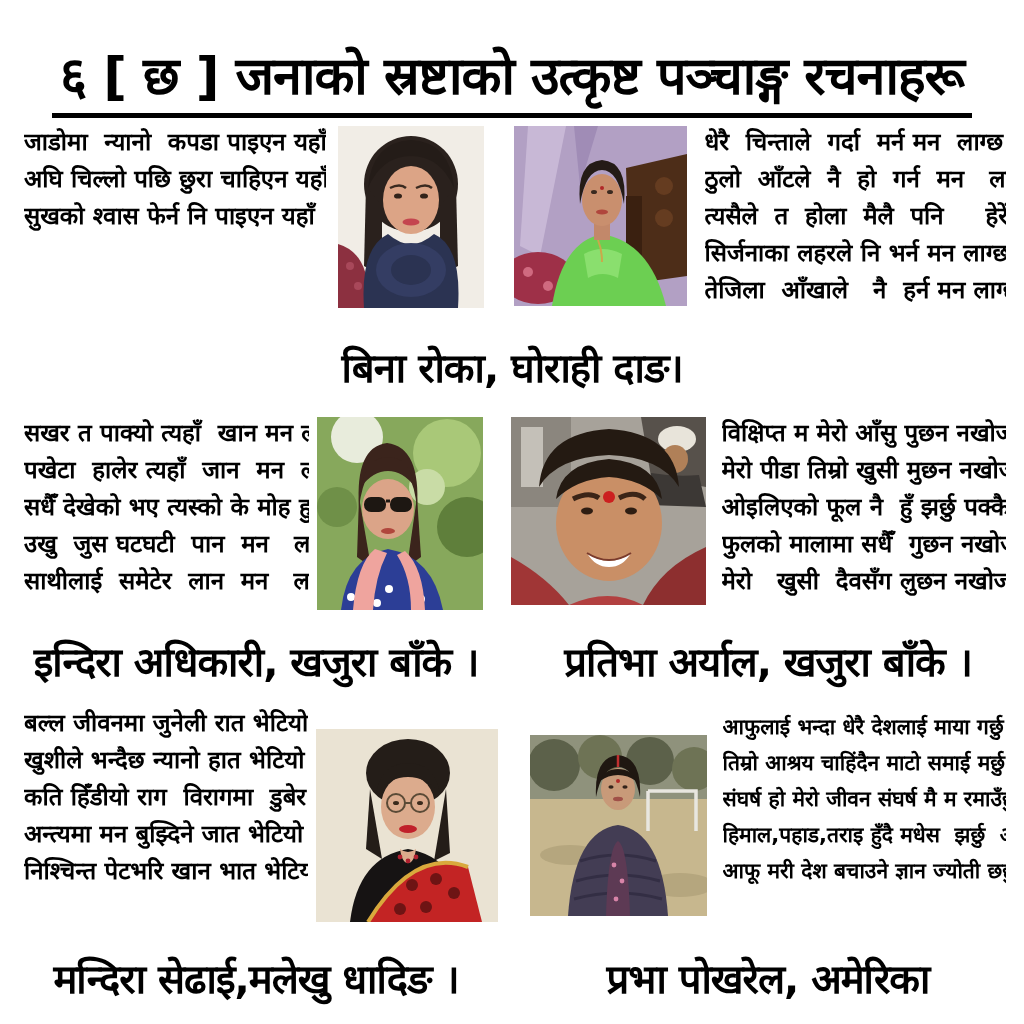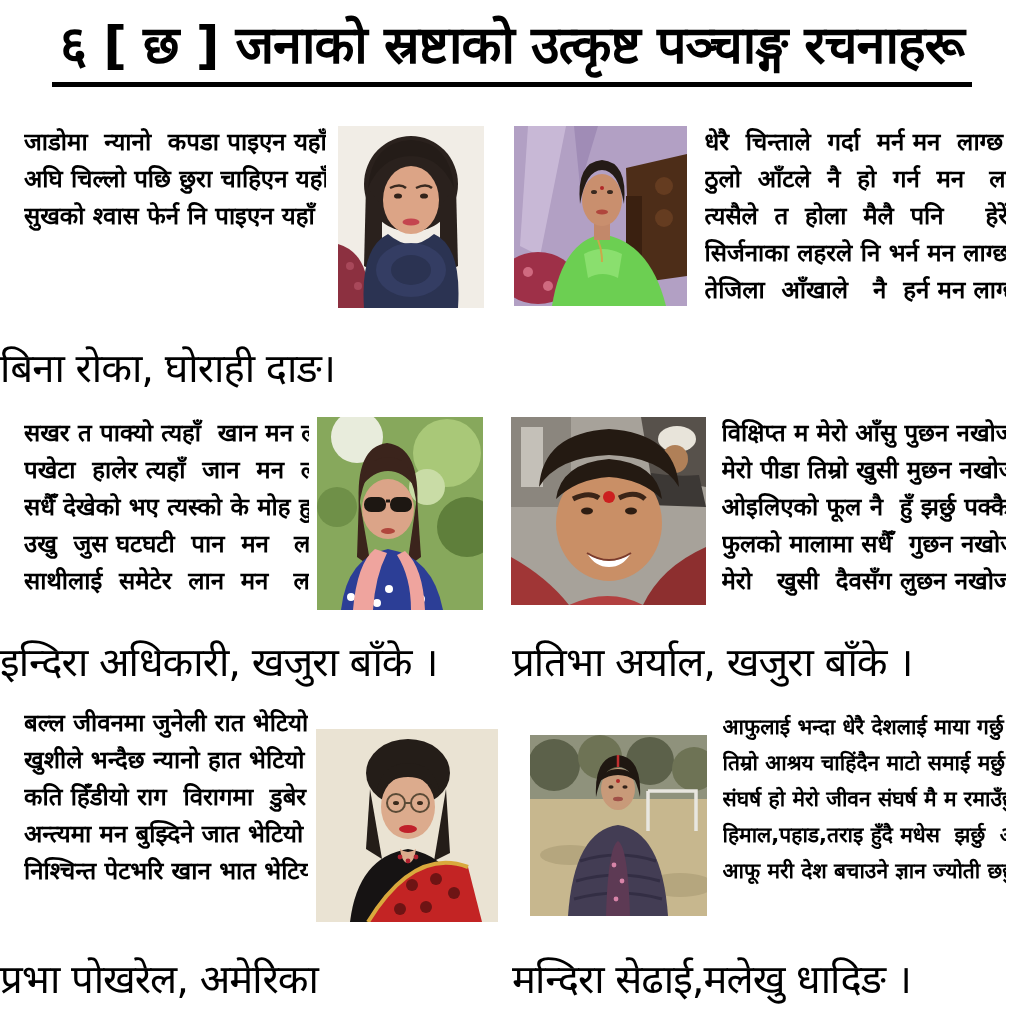--- a/index.html
+++ b/index.html
@@ -2,21 +2,21 @@
 <html><head>
 <meta charset="utf-8">
 <style>
   html,body{margin:0;padding:0;background:#ffffff;}
   .page{
     position:relative;width:1024px;height:1024px;overflow:hidden;
     background:#ffffff;color:#000;
     font-family:"DejaVu Sans","Liberation Sans",sans-serif;
   }
   
-  .title-block{height:118px;display:flex;align-items:flex-start;justify-content:center;padding-top:12px;box-sizing:border-box;}
+  .title-block{height:118px;display:flex;align-items:flex-end;justify-content:center;padding-top:0;box-sizing:border-box;}
   .title-text{
     display:inline-block;font-size:52px;font-weight:800;line-height:1.3;
     letter-spacing:-1px;border-bottom:5px solid #000;padding:0 8px 2px 8px;
     white-space:nowrap;
   }
   
   .row{display:flex;align-items:flex-start;padding:0 12px;box-sizing:border-box;}
   .row-1{height:205px;}
   .row-2{height:208px;}
   .row-3{height:228px;}
@@ -32,21 +32,21 @@
   .ph-1{width:146px;height:182px;margin-left:6px;}
   .ph-2{width:173px;height:180px;margin-left:30px;margin-right:6px;}
   .ph-3{width:166px;height:193px;margin-left:2px;}
   .ph-4{width:195px;height:188px;margin-left:28px;margin-right:4px;}
   .ph-5{width:182px;height:193px;margin-top:26px;margin-left:2px;}
   .ph-6{width:177px;height:181px;margin-top:32px;margin-left:32px;margin-right:4px;}
   
   .caption-row{display:flex;align-items:center;height:86px;}
   .caption-row.cap-3{height:92px;}
   .caption{
-    flex:1 1 50%;font-size:40px;font-weight:400;
+    flex:1 1 50%;text-align:center;font-size:40px;font-weight:700;
     white-space:nowrap;letter-spacing:-1px;
   }
 </style>
 </head>
 <body>
 
 <div class="page">
 
   <div class="title-block">
     <span class="title-text">६ [ छ ] जनाको  स्रष्टाको उत्कृष्ट पञ्चाङ्ग रचनाहरू</span>
@@ -256,17 +256,17 @@
     <div class="poem poem-right">
         <div class="poem-line">आफुलाई भन्दा धेरै देशलाई माया गर्छु अब ।</div>
         <div class="poem-line">तिम्रो आश्रय चाहिंदैन माटो समाई मर्छु अब ।</div>
         <div class="poem-line">संघर्ष हो मेरो जीवन संघर्ष मै म रमाउँछु ,</div>
         <div class="poem-line">हिमाल,पहाड,तराइ हुँदै मधेस  झर्छु  अब ।</div>
         <div class="poem-line">आफू मरी देश बचाउने ज्ञान ज्योती छर्छु अब।</div>
       </div>
   </div>
 
   <div class="caption-row cap-3">
+    <div class="caption">मन्दिरा सेढाई,मलेखु धादिङ ।</div>
     <div class="caption">प्रभा पोखरेल, अमेरिका</div>
-    <div class="caption">मन्दिरा सेढाई,मलेखु धादिङ ।</div>
   </div>
 
 </div>
 
 </body></html>

